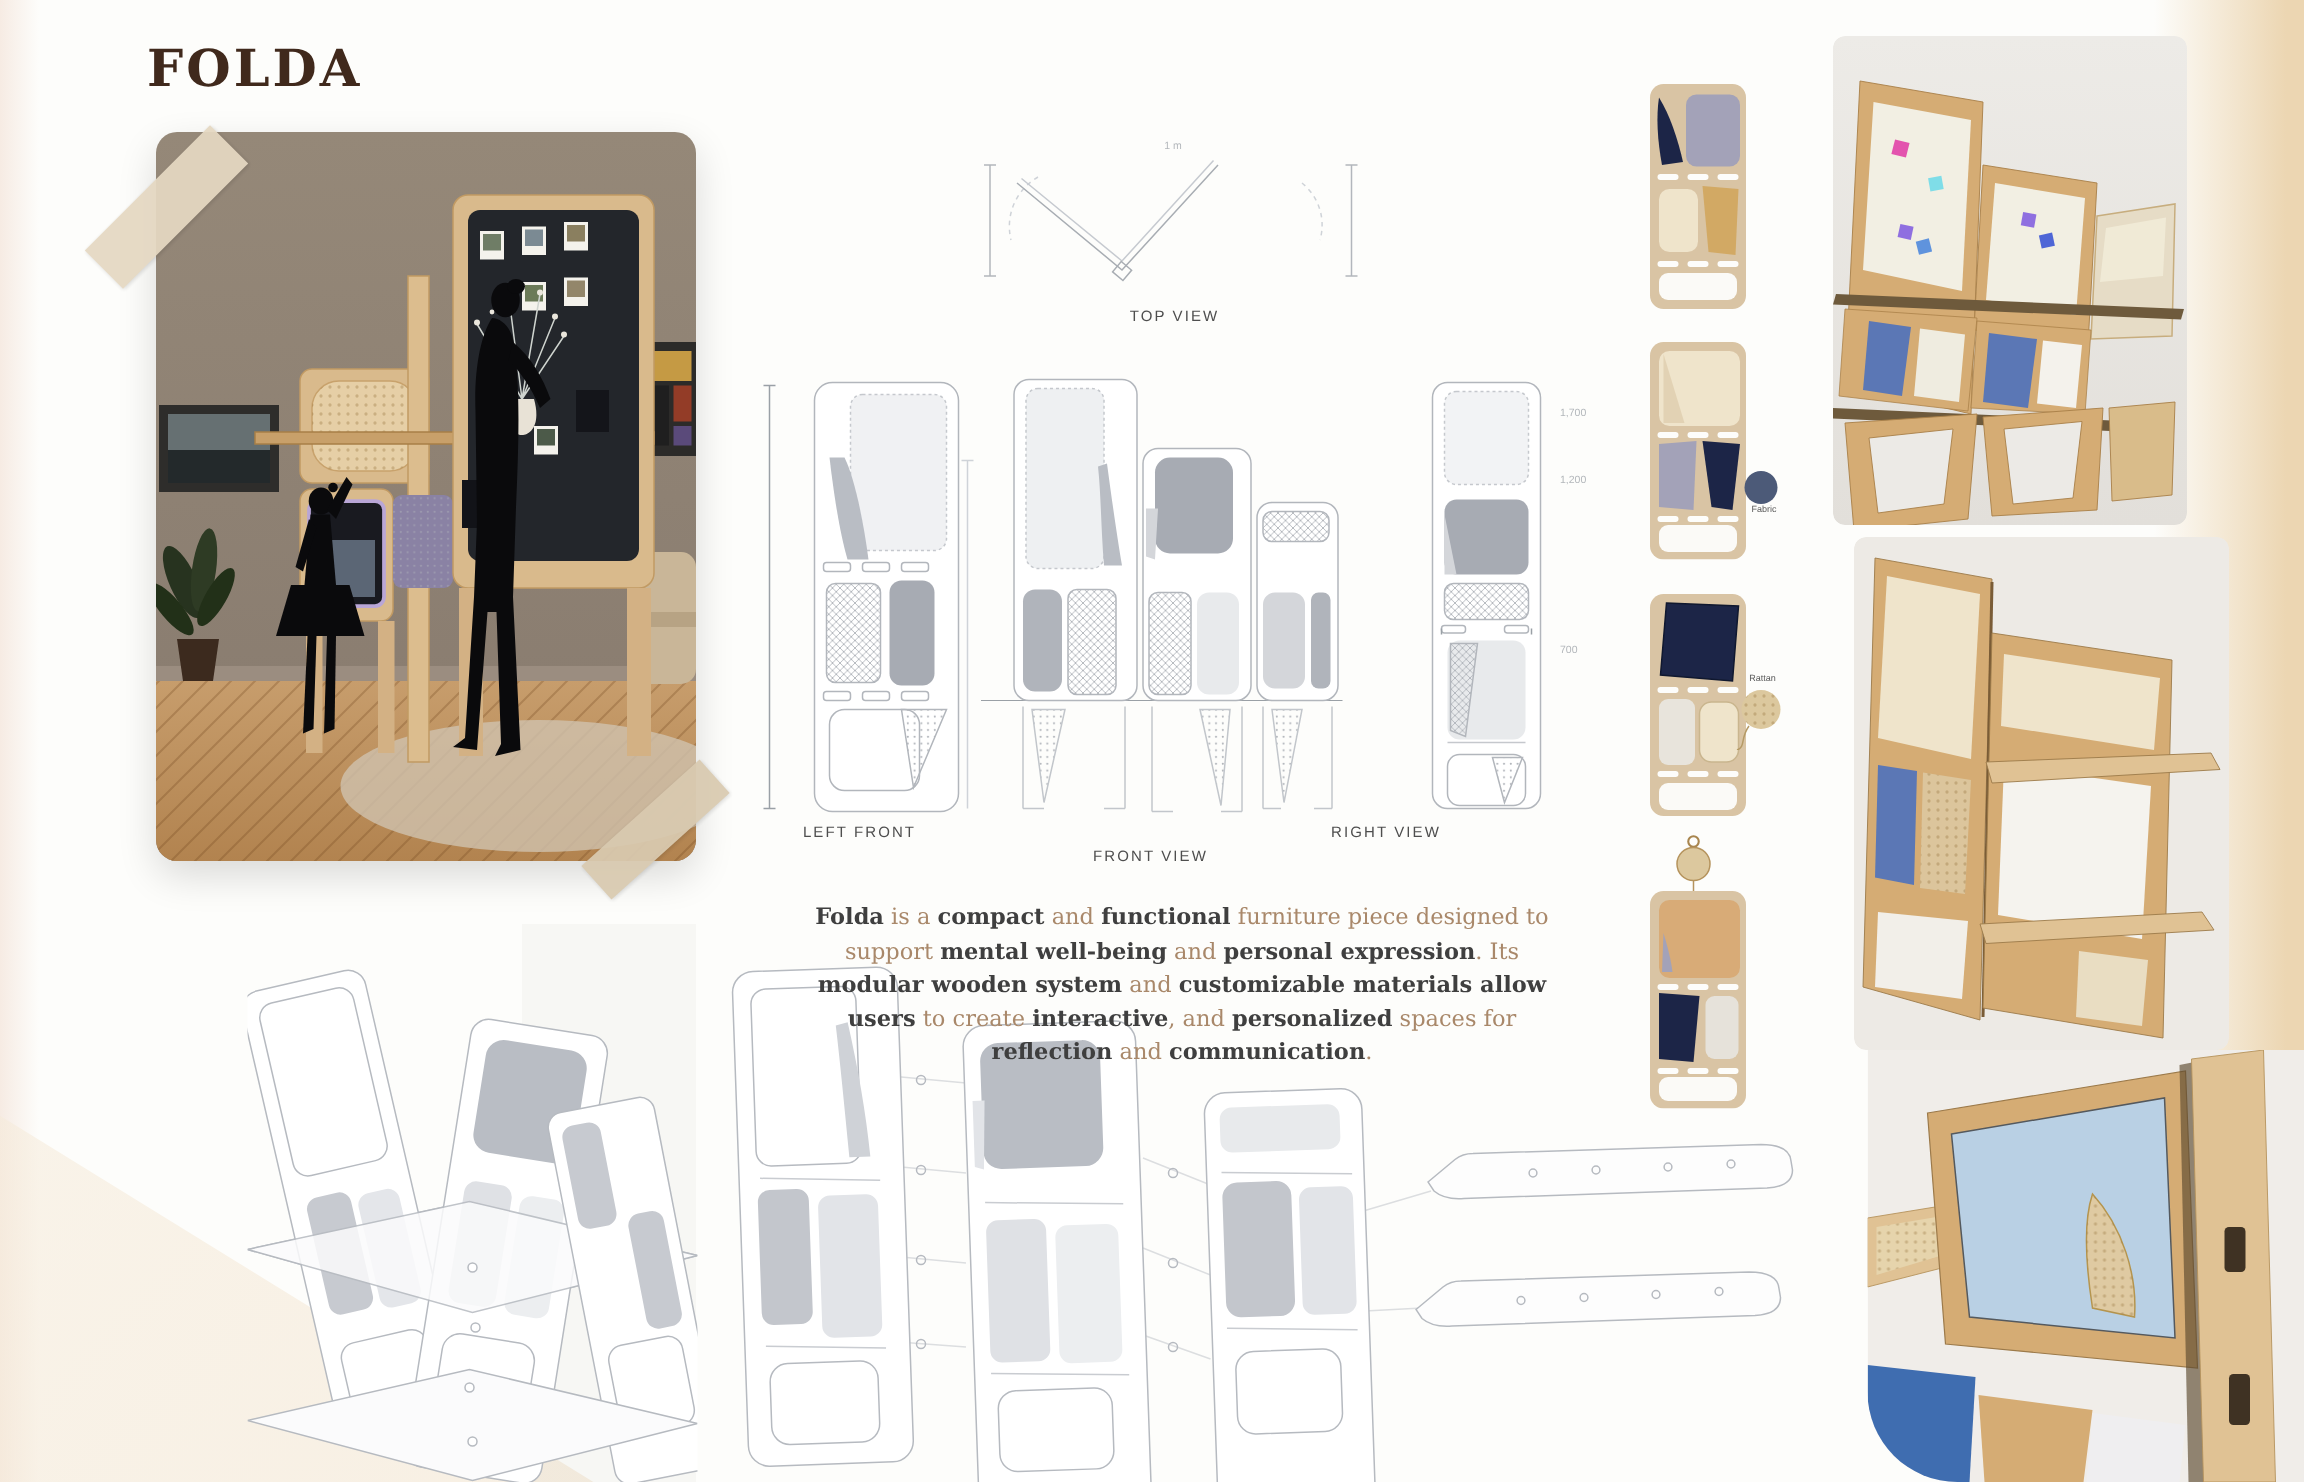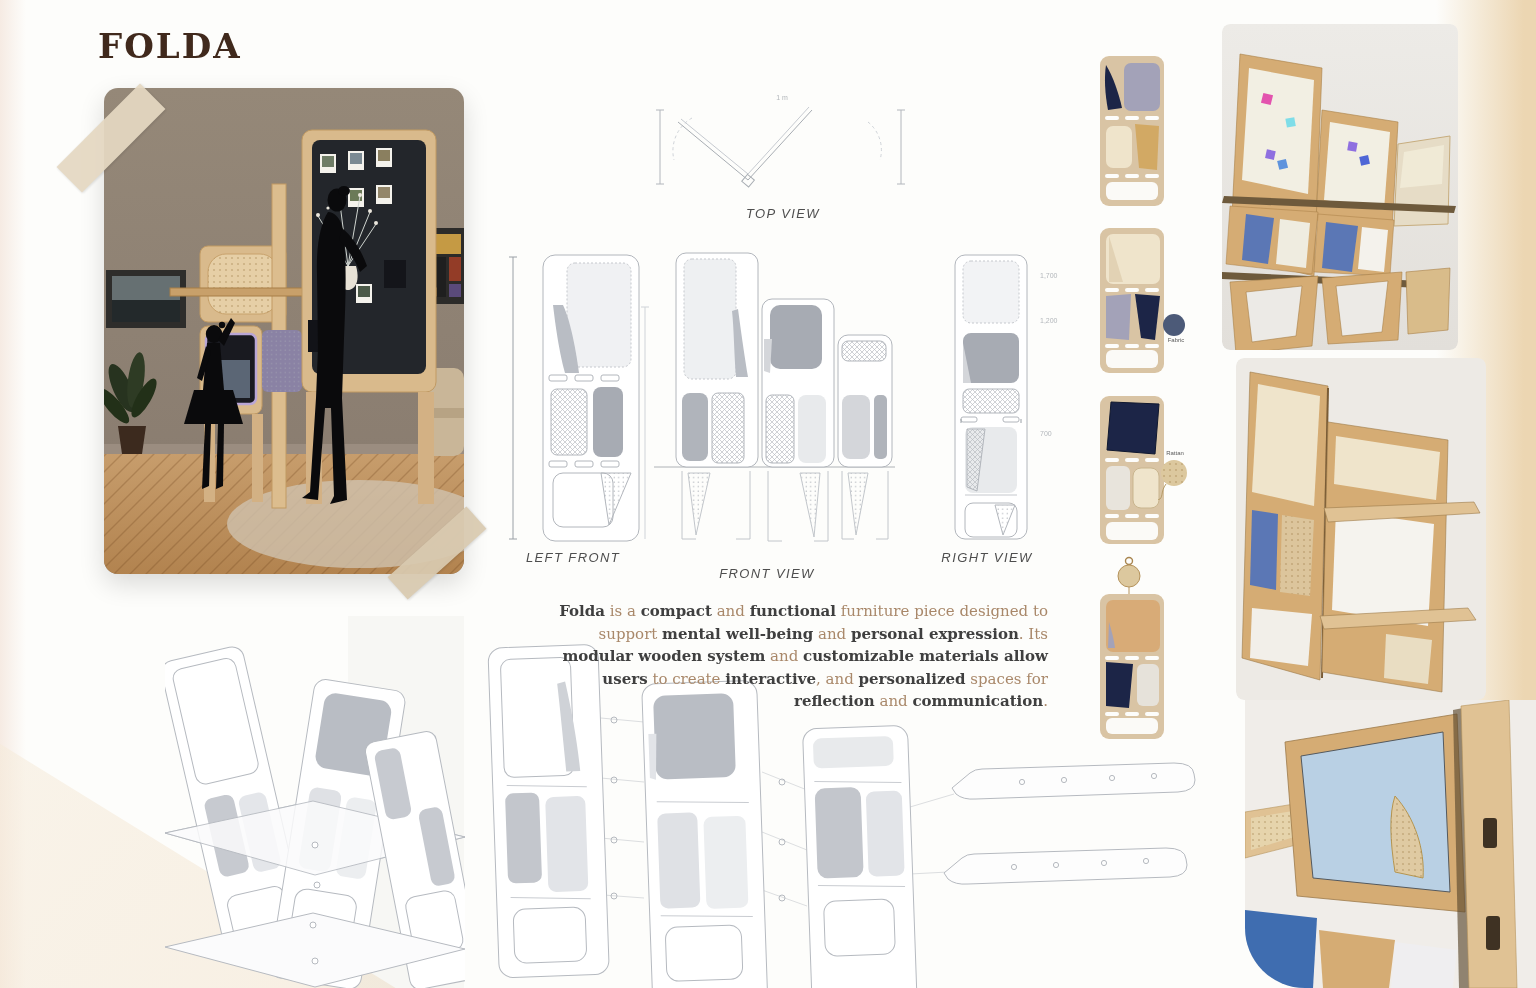--- a/index.html
+++ b/index.html
@@ -19,25 +19,25 @@
   
   .title{left:98px;top:26px;font-family:"DejaVu Serif","Liberation Serif",serif;
          font-weight:700;font-size:34px;letter-spacing:2px;color:var(--title-brown,#40291c);z-index:3;}
   
   .photo{left:104px;top:88px;width:360px;height:486px;border-radius:14px;overflow:hidden;
          box-shadow:0 10px 26px rgba(0,0,0,.14);z-index:2;}
   .tape{background:var(--tape,#e2d5bf);opacity:.93;z-index:4;box-shadow:0 1px 3px rgba(0,0,0,.15);}
   .tape1{left:52px;top:120px;width:118px;height:36px;transform:rotate(-45deg);}
   .tape2{left:384px;top:538px;width:106px;height:30px;transform:rotate(-42deg);background:#d9cab0;}
   
-  .view-label{font-size:13px;letter-spacing:1.4px;color:#4e4e4e;text-align:center;z-index:3;font-style:italic;}
+  .view-label{font-size:10px;letter-spacing:1.4px;color:#4e4e4e;text-align:center;z-index:3;}
   .dim{font-size:7px;color:#b3b7bb;z-index:3;}
   .mat-label{font-size:6px;color:#5a5a5a;text-align:center;z-index:3;}
   
-  .desc{left:528px;top:600px;width:520px;text-align:right;z-index:3;
+  .desc{left:528px;top:600px;width:520px;text-align:center;z-index:3;
         font-family:"DejaVu Serif","Liberation Serif",serif;font-size:15px;line-height:1.5;
         color:var(--text-light,#a9886a);}
   .desc .seg-bold{font-weight:700;color:var(--text-dark,#3f3f3f);}
   svg{display:block;}
   .z1{z-index:1}.z2{z-index:2}.z3{z-index:3}
 </style>
 </head>
 <body>
 
 <svg width="0" height="0" style="position:absolute" aria-hidden="true">
@@ -274,21 +274,21 @@
     <rect x="40" y="180" width="52" height="66" rx="8" fill="#e8eaec" stroke="none"></rect>
     <path d="M42,182 L60,182 L52,244 L42,240 Z" fill="url(#xh)"></path>
     <rect x="40" y="256" width="52" height="34" rx="8"></rect>
     <path d="M70,258 L90,258 L78,288 Z" fill="url(#dg)"></path>
     <path d="M36,172 L36,176 M96,172 L96,176" stroke="#9aa0a6"></path>
     <path d="M40,248 L92,248" stroke="#c5c8cd"></path>
   </svg>
   <div class="abs dim" style="left:1040px;top:272px;width:42px">1,700</div>
   <div class="abs dim" style="left:1040px;top:317px;width:42px">1,200</div>
   <div class="abs dim" style="left:1040px;top:430px;width:42px">700</div>
-  <div class="abs view-label" style="left:932px;top:550px;width:110px">RIGHT VIEW</div>
+  <div class="abs view-label" style="left:869px;top:550px;width:110px">RIGHT VIEW</div>
 
   
   <svg class="abs z1" style="left:1097px;top:56px" width="70" height="150" viewBox="0 0 70 150">
     <rect x="3" y="0" width="64" height="150" rx="9" fill="var(--tan)"></rect>
     <rect x="27" y="7" width="36" height="48" rx="7" fill="var(--lavender)"></rect>
     <path d="M9,9 C16,20 22,38 25,52 L11,54 C8,38 7,22 9,9 Z" fill="var(--navy)"></path>
     <g fill="var(--page-bg)">
         <rect x="8" y="60" width="14" height="4" rx="2"></rect>
         <rect x="28" y="60" width="14" height="4" rx="2"></rect>
         <rect x="48" y="60" width="14" height="4" rx="2"></rect>

